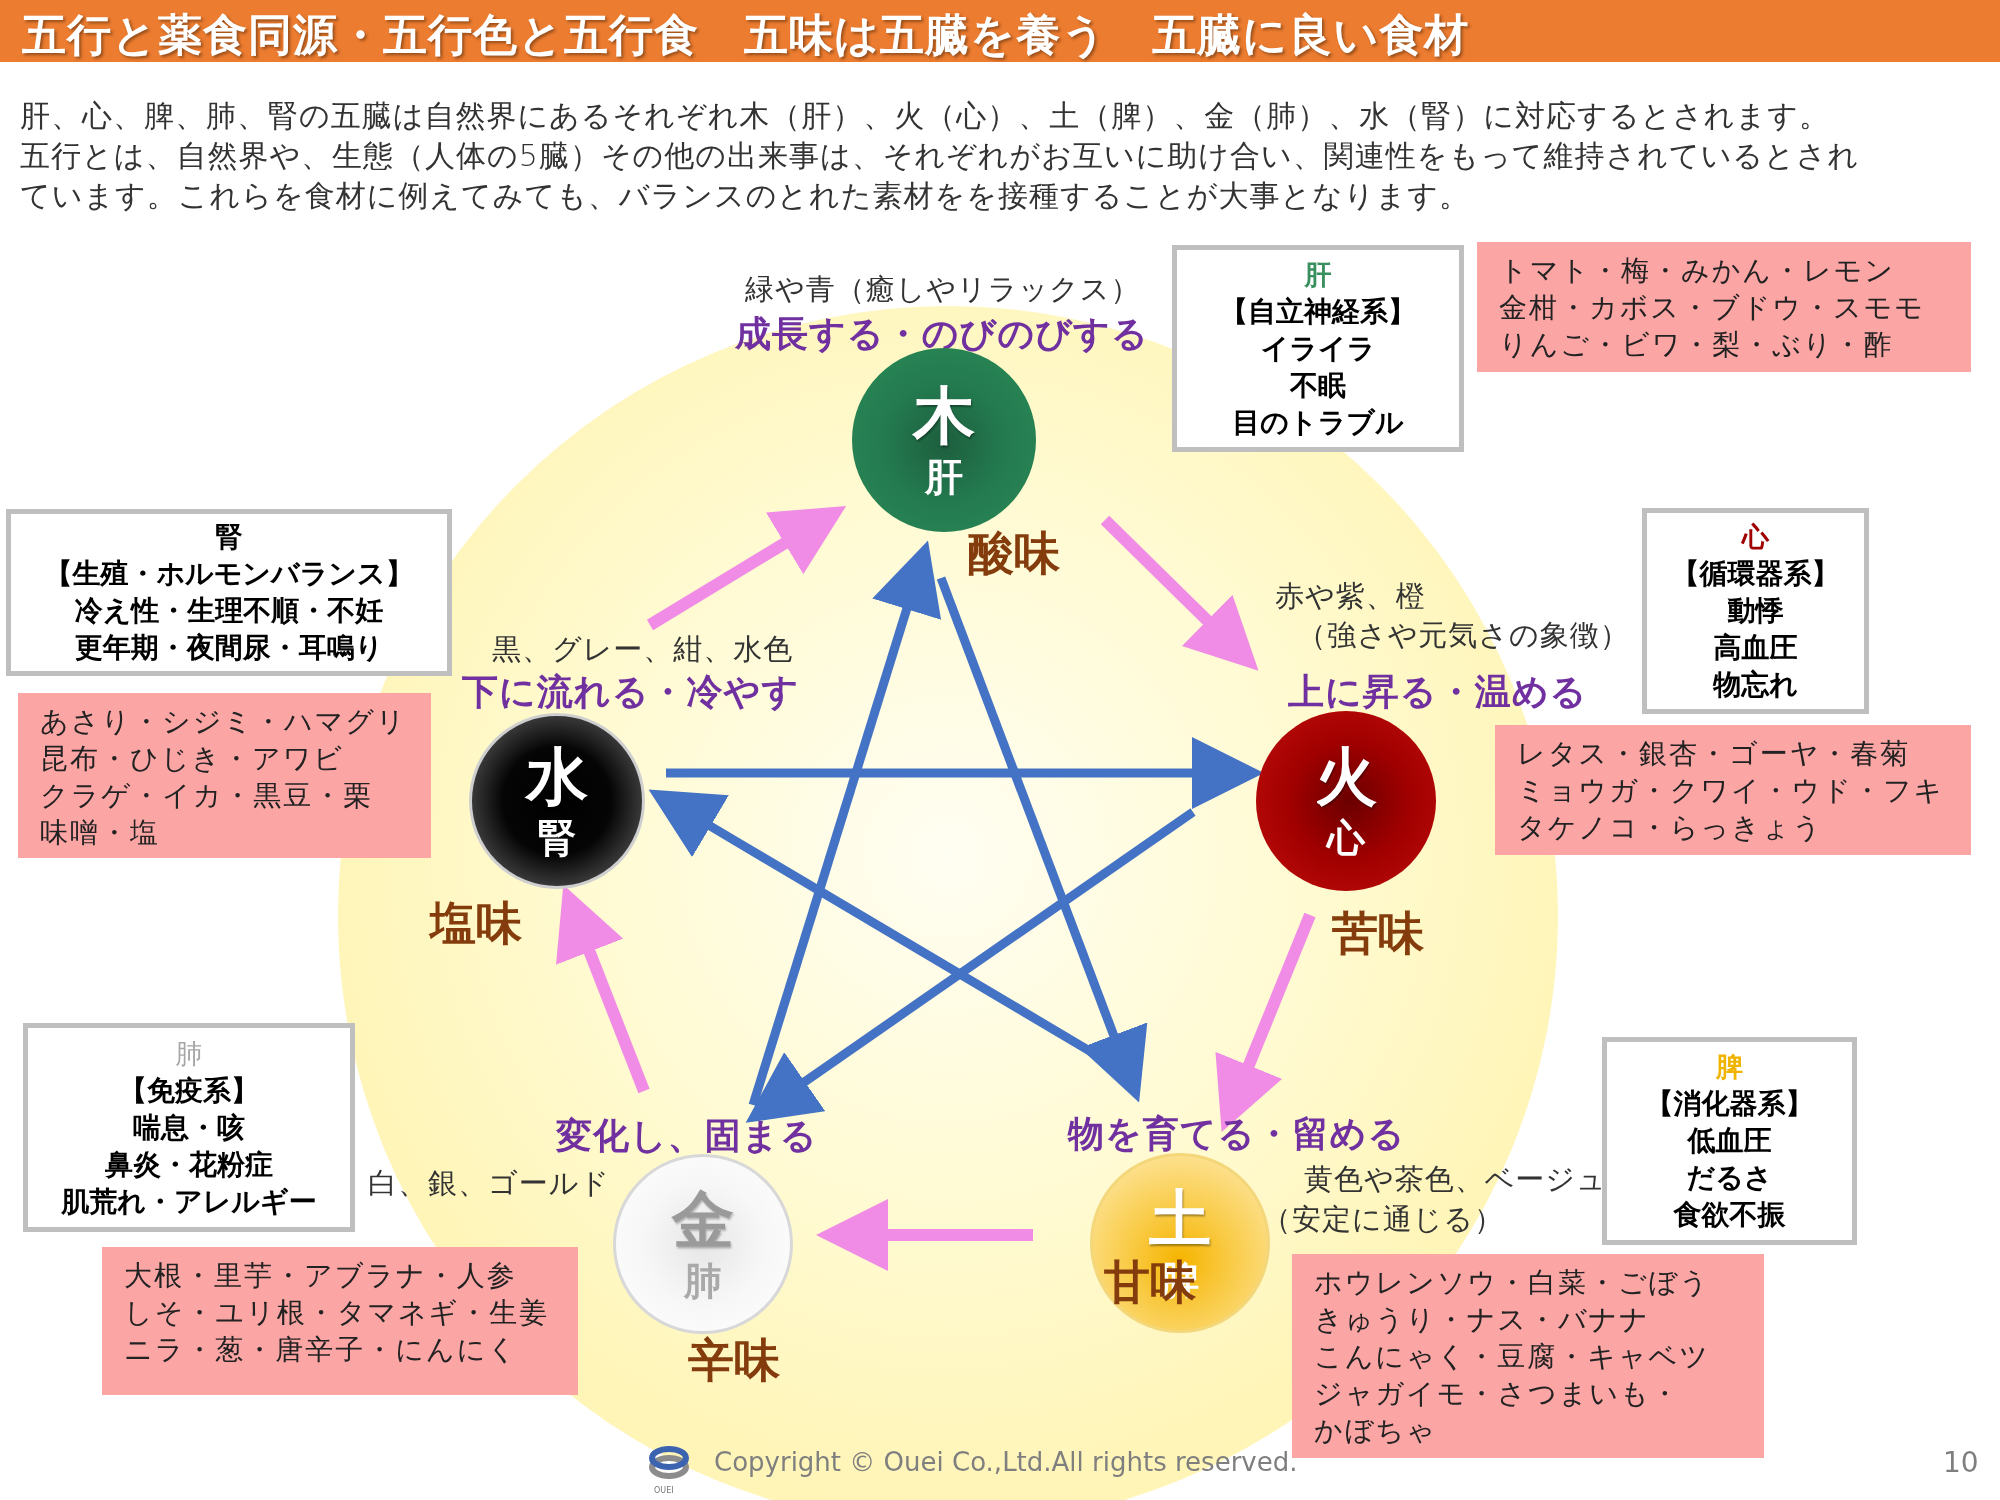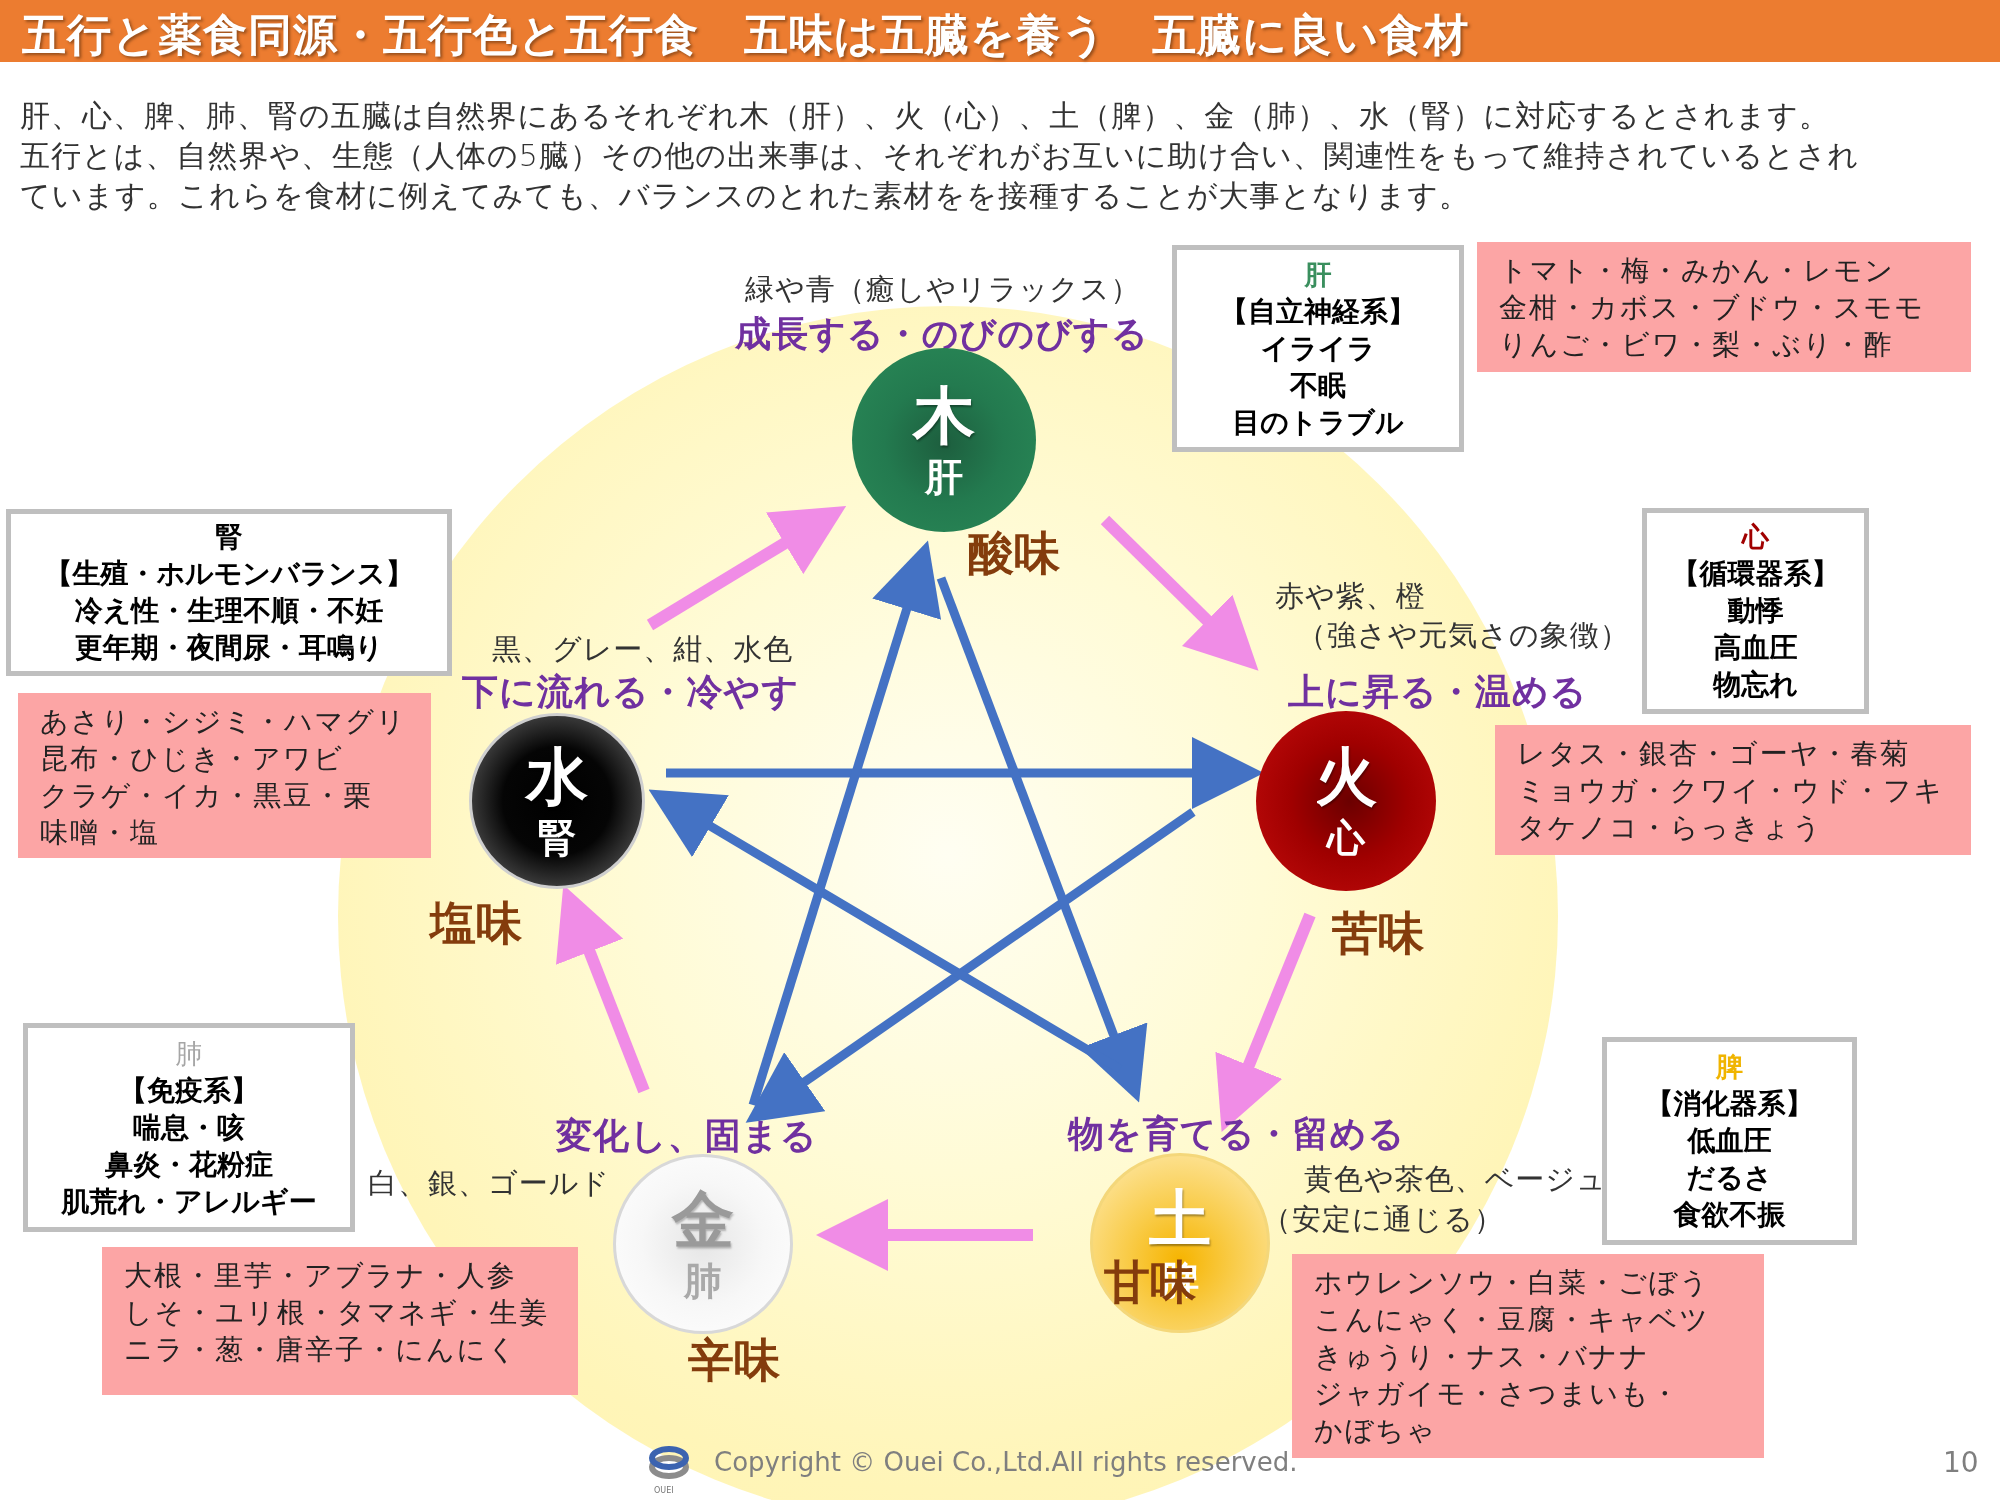--- a/index.html
+++ b/index.html
@@ -217,22 +217,22 @@
 </div>
 
 <div class="food-box" style="left:102px; top:1247px; width:476px; height:148px;">
   <div class="line">大根・里芋・アブラナ・人参</div>
   <div class="line">しそ・ユリ根・タマネギ・生姜</div>
   <div class="line">ニラ・葱・唐辛子・にんにく</div>
 </div>
 
 <div class="food-box" style="left:1292px; top:1254px; width:472px; height:204px;">
   <div class="line">ホウレンソウ・白菜・ごぼう</div>
+  <div class="line">きゅうり・ナス・バナナ</div>
   <div class="line">こんにゃく・豆腐・キャベツ</div>
-  <div class="line">きゅうり・ナス・バナナ</div>
   <div class="line">ジャガイモ・さつまいも・</div>
   <div class="line">かぼちゃ</div>
 </div>
 
 <svg class="footer-logo" viewBox="0 0 42 52">
   <ellipse cx="21" cy="24" rx="17" ry="9" fill="none" stroke="#8c8c8c" stroke-width="6"></ellipse>
   <ellipse cx="21" cy="15" rx="17" ry="9" fill="none" stroke="#3b63b0" stroke-width="6"></ellipse>
 </svg>
 <div class="footer-logo-text">OUEI</div>
 <div class="copyright">Copyright © Ouei Co.,Ltd.All rights reserved.</div>

